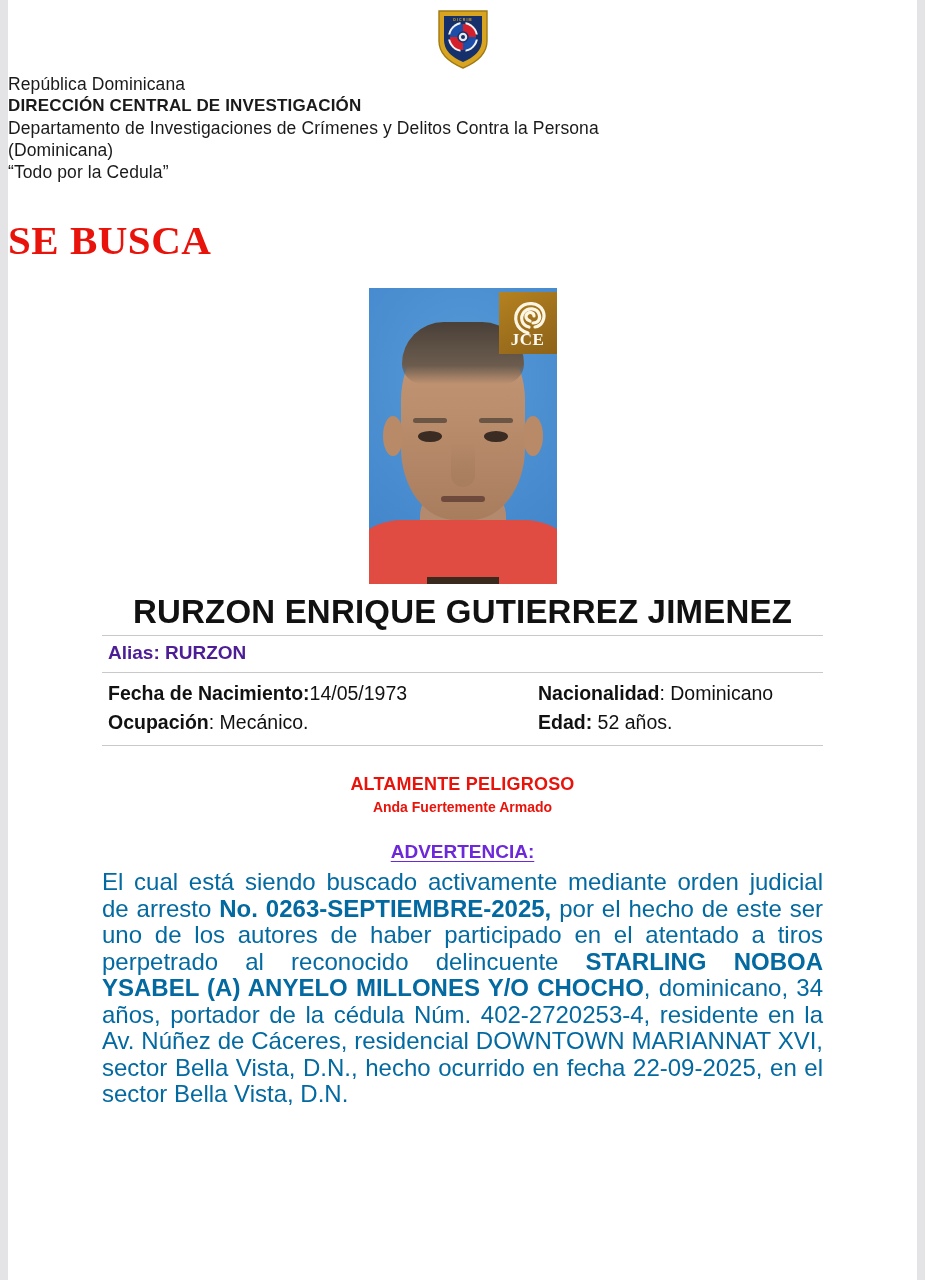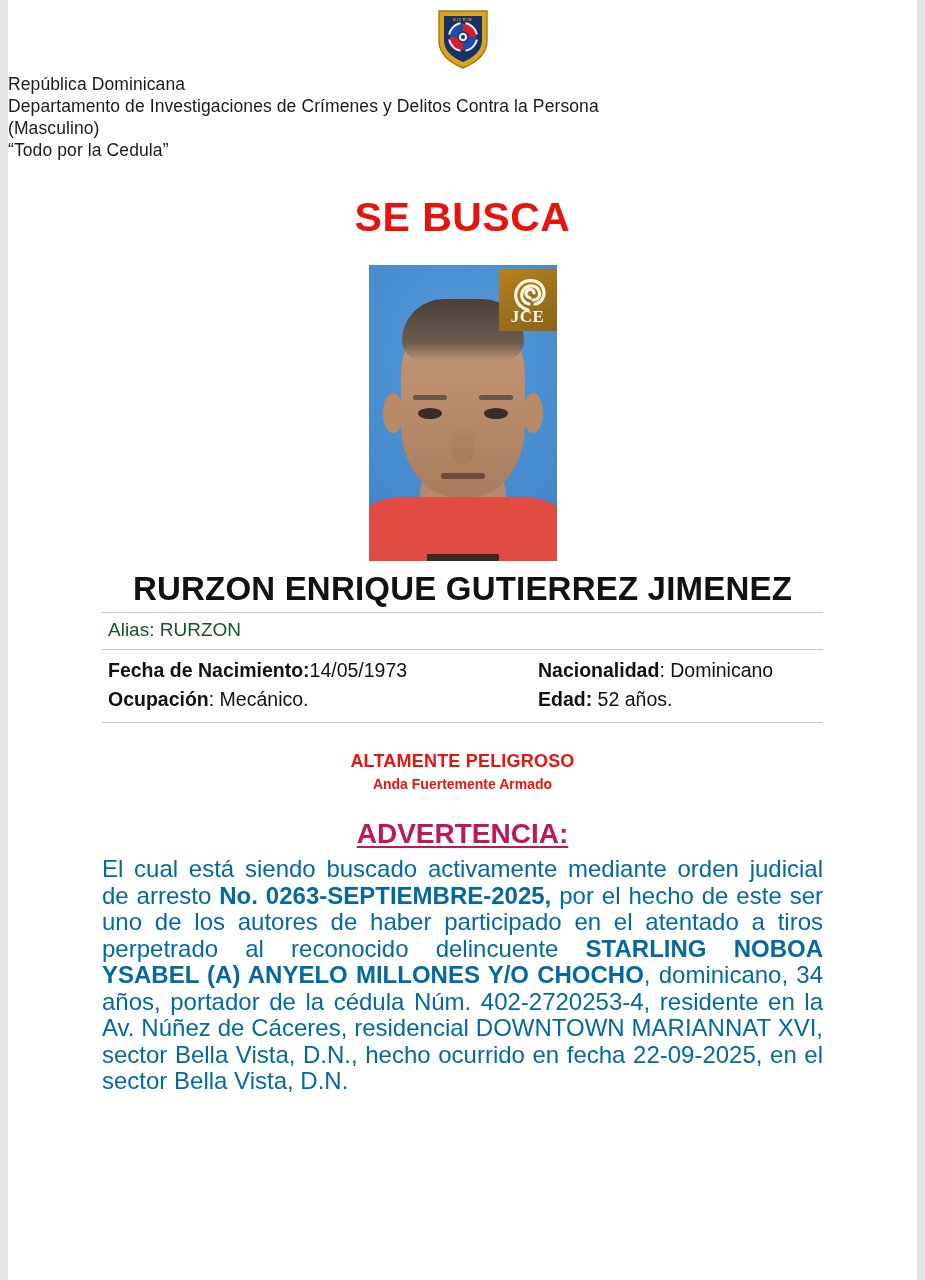--- a/index.html
+++ b/index.html
@@ -45,27 +45,27 @@
     letter-spacing: 0.1px;
   }
   .hdr-line.bold {
     font-weight: bold;
     font-size: 17px;
     letter-spacing: 0.15px;
   }
 
   
   .se-busca {
-    text-align: center;
     color: #e8140c;
     font-weight: bold;
     font-size: 41px;
     letter-spacing: 0.5px;
     margin-top: 33px;
     margin-bottom: 16px;
+    font-family: Liberation Serif, serif;
   }
 
   
   .photo-wrap {
     display: flex;
     justify-content: center;
     margin-top: 24px;
   }
   .photo {
     position: relative;
@@ -195,22 +195,22 @@
     text-align: center;
     font-weight: bold;
     font-size: 33px;
     color: #111;
     letter-spacing: 0.2px;
     padding-bottom: 4px;
   }
   .rule { height: 1px; background: #c9c9c9; width: 100%; }
   .alias-row {
     font-size: 19px;
-    font-weight: normal;
-    color: #14532d;
+    font-weight: bold;
+    color: #4c1d95;
     padding: 6px 0 8px 6px;
   }
   .grid-rows { padding-top: 6px; }
   .drow {
     display: flex;
     font-size: 19.5px;
     color: #111;
     line-height: 29px;
     padding: 0 0 0 6px;
   }
@@ -226,23 +226,23 @@
     color: #e8140c;
     font-weight: bold;
     margin-top: 28px;
   }
   .danger-1 { font-size: 18px; letter-spacing: 0.2px; }
   .danger-2 { font-size: 14px; margin-top: 4px; }
 
   
   .adv-title {
     text-align: center;
-    color: #be185d;
-    font-weight: bold;
-    font-size: 28px;
+    color: #6d28d9;
+    font-weight: bold;
+    font-size: 19px;
     text-decoration: underline;
     text-underline-offset: 3px;
     margin-top: 26px;
   }
   .adv-body {
     width: 721px;
     margin: 6px auto 4px;
     font-size: 24px;
     line-height: 26.5px;
     color: #0369a1;
@@ -279,22 +279,23 @@
         <path d="M28 16 A13 13 0 0 0 15 29 L28 29 Z" fill="#1a4ea8"></path>
         <path d="M28 42 A13 13 0 0 0 41 29 L28 29 Z" fill="#1a4ea8"></path>
         <circle cx="28" cy="29" r="5" fill="#e9e9e9" stroke="#16306b" stroke-width="1.5"></circle>
         <circle cx="28" cy="29" r="2" fill="#16306b"></circle>
         <text x="28" y="12.5" font-family="Liberation Sans, sans-serif" font-size="3.6" font-weight="bold" fill="#d9a520" text-anchor="middle" letter-spacing="1.1">DICRIM</text>
       </svg>
     </div>
 
     <div class="header-block">
       <div class="hdr-line">República Dominicana</div>
+      <div class="hdr-line bold">DIRECCIÓN CENTRAL DE INVESTIGACIÓN</div>
       <div class="hdr-line">Departamento de Investigaciones de Crímenes y Delitos Contra la Persona</div>
-      <div class="hdr-line">(Masculino)</div>
+      <div class="hdr-line">(Dominicana)</div>
       <div class="hdr-line">“Todo por la Cedula”</div>
     </div>
 
     <div class="se-busca">SE BUSCA</div>
 
     <div class="photo-wrap">
       <div class="photo">
         <div class="ph-bg"></div>
         <div class="ph-neck"></div>
         <div class="ph-head"></div>

